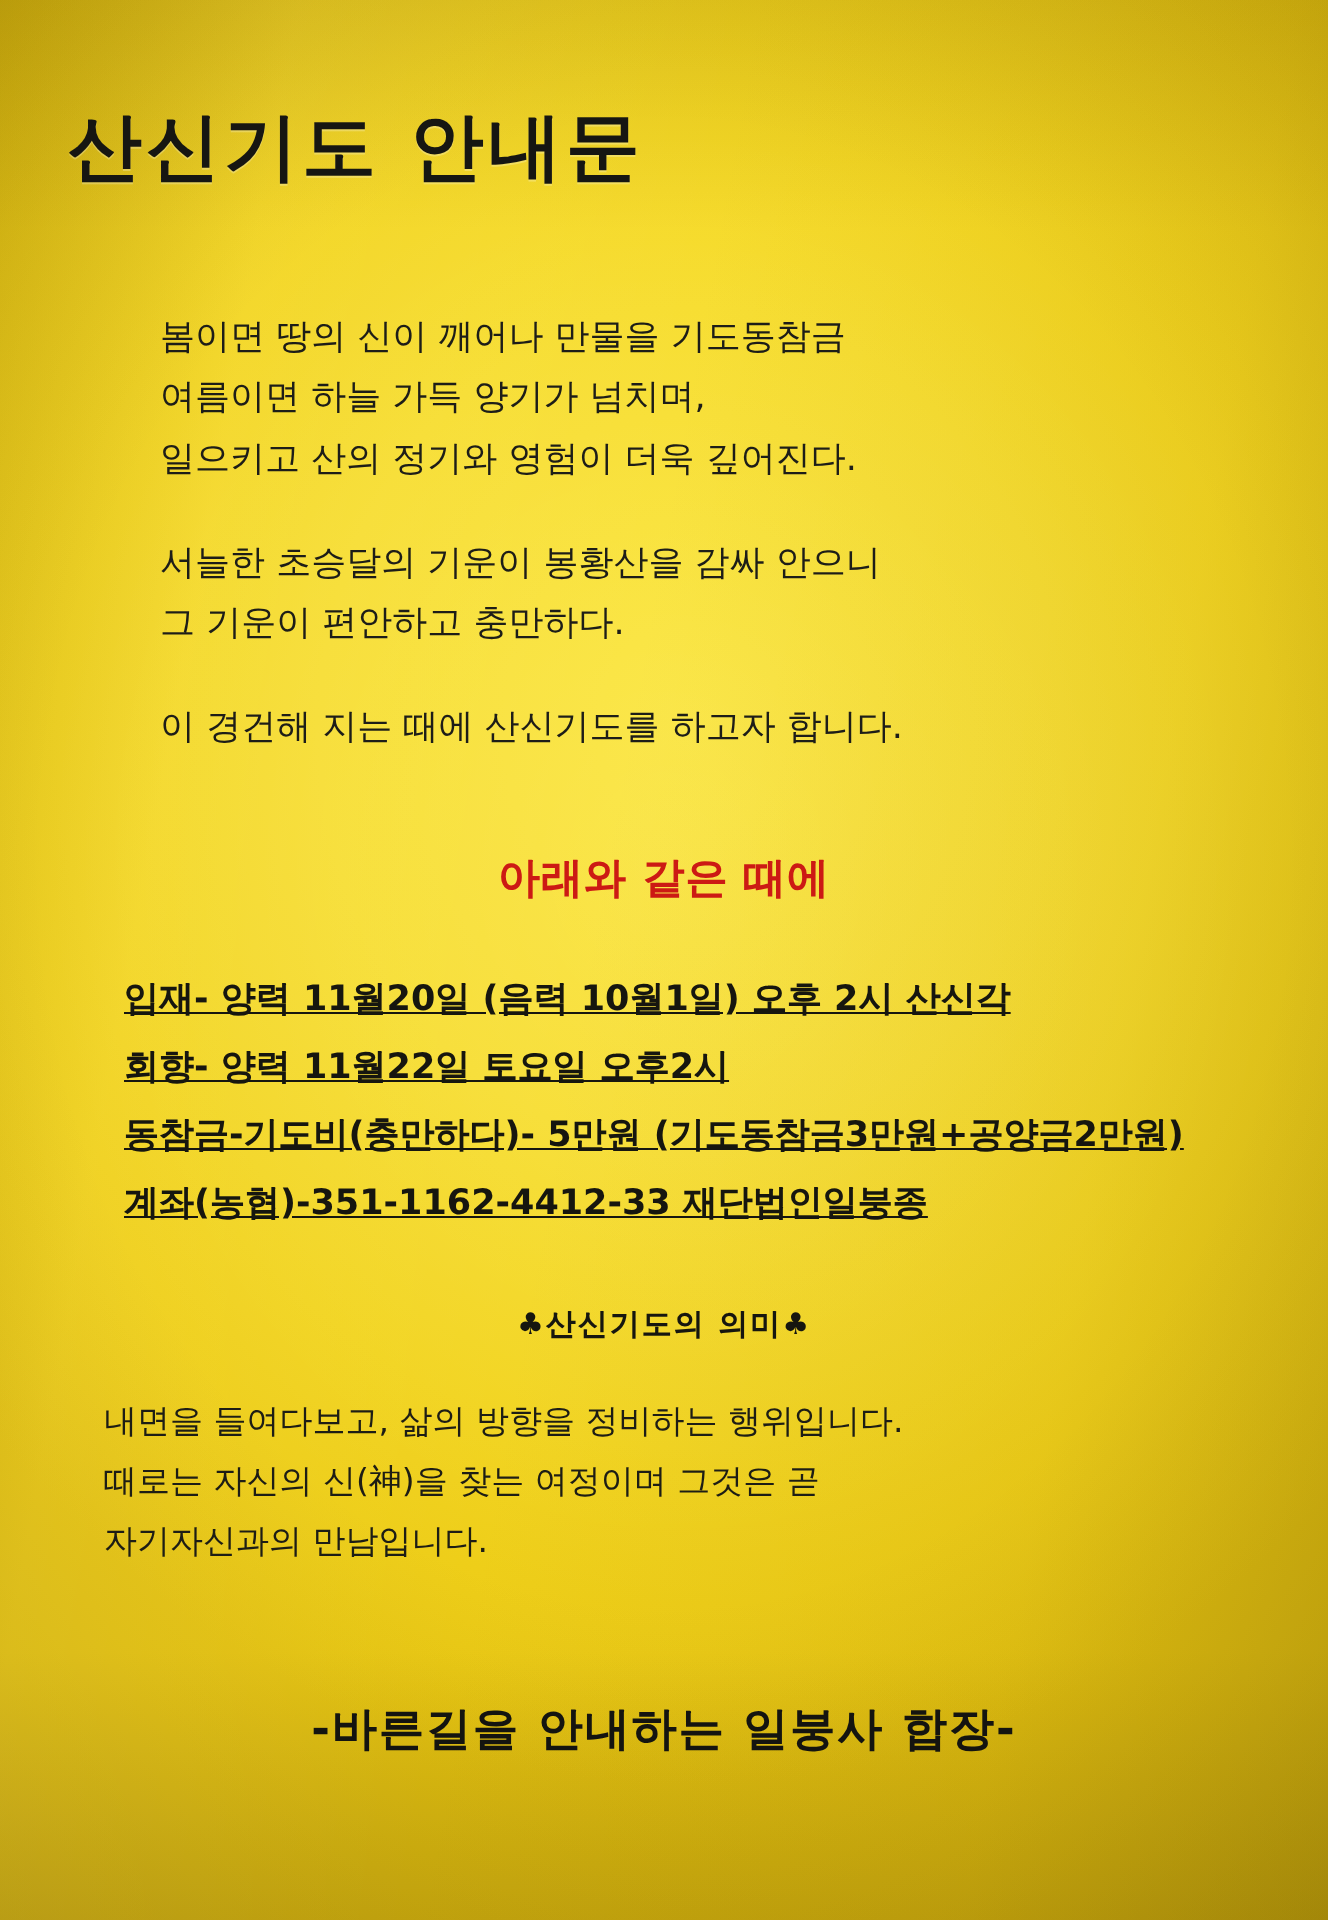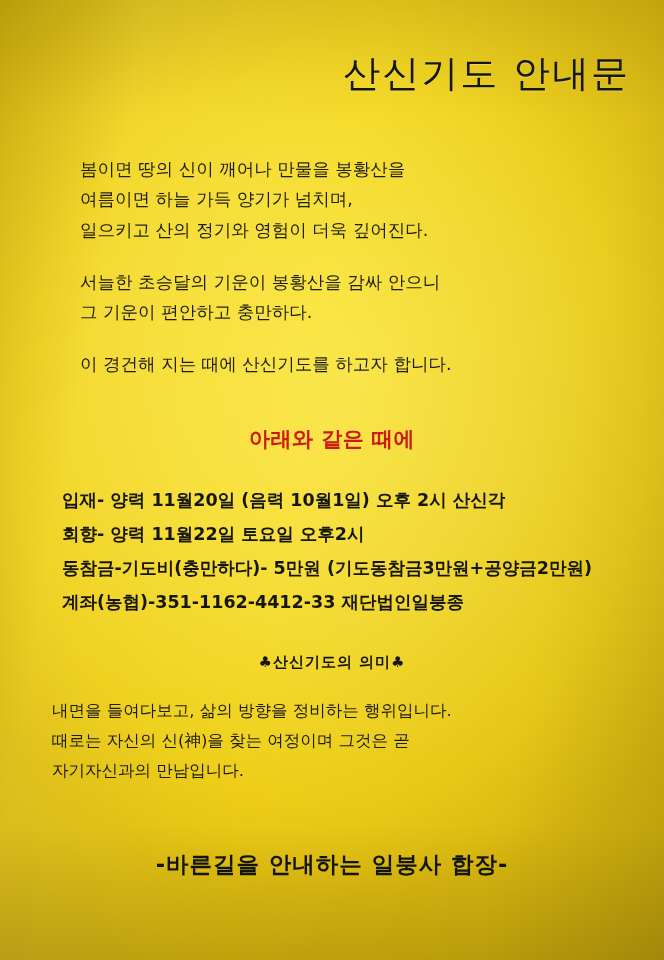--- a/index.html
+++ b/index.html
@@ -41,23 +41,23 @@
     pointer-events: none;
   }
   .content {
     position: relative;
     z-index: 2;
     padding: 0 34px;
     color: #1b1b17;
   }
 
   .title {
-    text-align: right;
+    text-align: left;
     font-size: 37px;
-    font-weight: normal;
+    font-weight: bold;
     letter-spacing: 2px;
     color: #161612;
     margin: 52px 0 0 0;
     line-height: 1.2;
     text-shadow: 0 1px 0 rgba(255,255,255,0.25);
   }
 
   .intro {
     margin: 58px 0 0 46px;
     font-size: 17.5px;
@@ -82,20 +82,21 @@
     color: #cc1a14;
     letter-spacing: 0.5px;
   }
 
   .details {
     margin: 30px 0 0 28px;
     font-size: 17.5px;
     line-height: 1.95;
     color: #16160f;
     font-weight: 600;
+    text-decoration: underline;
   }
   .details .row {
     display: block;
     white-space: nowrap;
   }
 
   .section-title {
     margin: 34px 0 0 0;
     text-align: center;
     font-size: 15px;
@@ -126,21 +127,21 @@
 </head>
 <body>
 
 <div class="poster">
   <div class="content">
 
     <h1 class="title">산신기도 안내문</h1>
 
     <div class="intro">
       <p>
-        <span class="line">봄이면 땅의 신이 깨어나 만물을 봉황산을</span>
+        <span class="line">봄이면 땅의 신이 깨어나 만물을 기도동참금</span>
         <span class="line">여름이면 하늘 가득 양기가 넘치며,</span>
         <span class="line">일으키고 산의 정기와 영험이 더욱 깊어진다.</span>
       </p>
       <p>
         <span class="line">서늘한 초승달의 기운이 봉황산을 감싸 안으니</span>
         <span class="line">그 기운이 편안하고 충만하다.</span>
       </p>
       <p>
         <span class="line">이 경건해 지는 때에 산신기도를 하고자 합니다.</span>
       </p>

